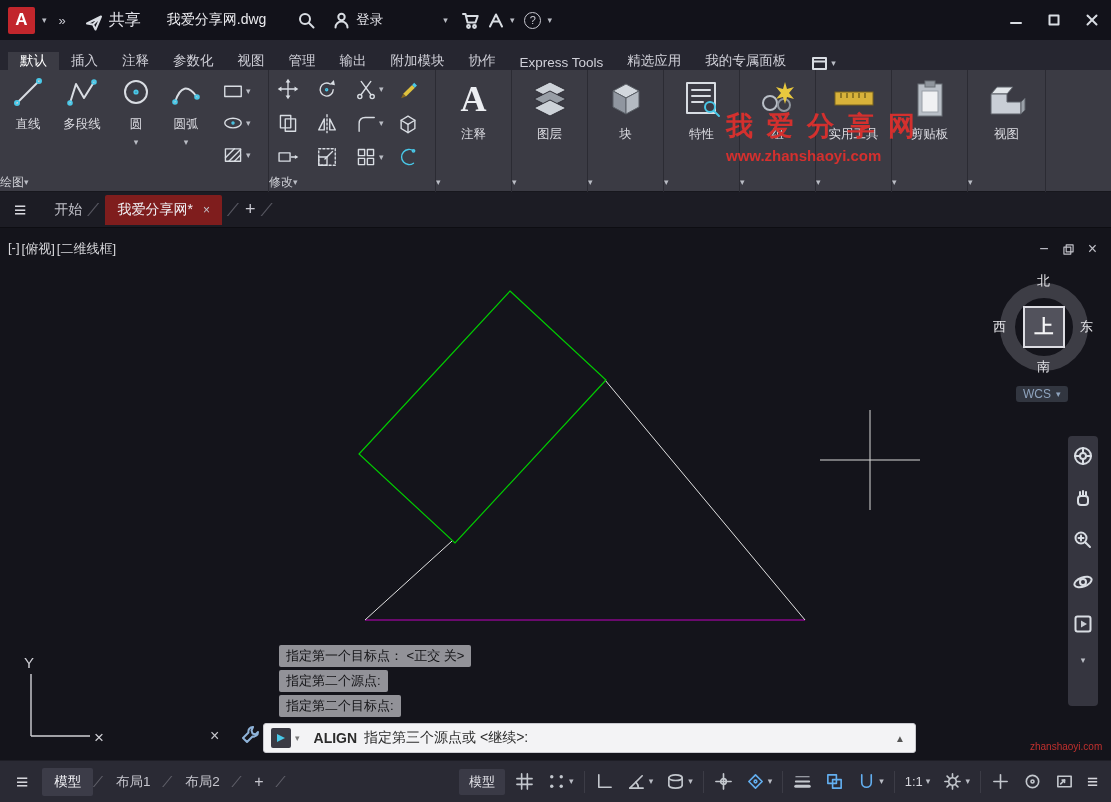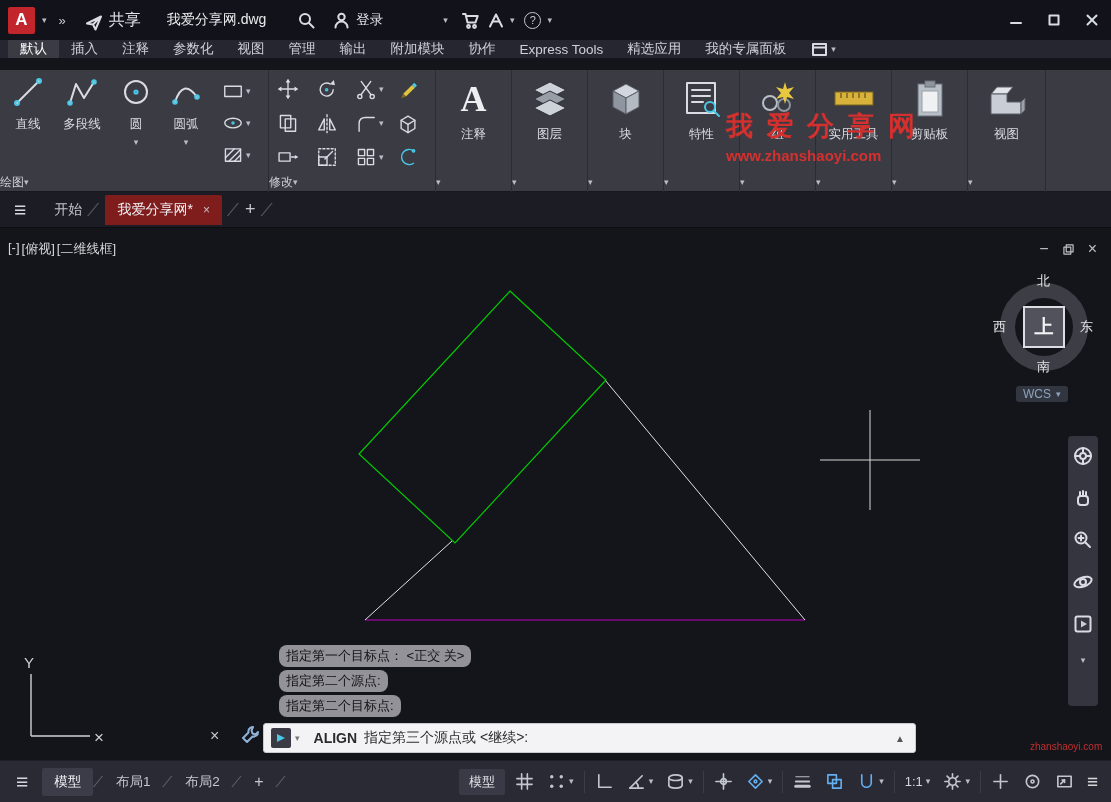--- a/index.html
+++ b/index.html
@@ -15,21 +15,21 @@
   .dbl{color:#c9c9d1;font-size:13px;margin-left:12px;letter-spacing:-2px}
   .share{display:flex;align-items:flex-end;gap:7px;margin-left:22px;font-size:16px;color:#e2e2e8}
   .fname{margin-left:26px;font-size:14px;color:#ececf0}
   .searchwrap{display:flex;align-items:center;margin-left:32px;gap:8px}
   .searchwrap input{width:212px;height:23px;background:#3a3a44;border:1px solid #5a5a64;color:#c4c4cc;font-style:italic;font-size:12px;padding:0 8px;outline:none;font-family:inherit}
   .tbgrp{display:flex;align-items:center;gap:6px;margin-left:18px;font-size:13.5px;color:#e0e0e6}
   .helpcircle{width:17px;height:17px;border:1.6px solid #c9c9d1;border-radius:50%;display:flex;align-items:center;justify-content:center;font-size:11px;color:#c9c9d1}
   .winbtns{margin-left:auto;display:flex}
   .winbtn{width:38px;height:40px;display:flex;align-items:center;justify-content:center}
   
-  .ribbontabs{position:absolute;left:0;top:40px;width:1111px;height:18px;background:#262630;display:flex;align-items:center;padding-left:8px;z-index:20}
+  .ribbontabs{position:absolute;left:0;top:40px;width:1111px;height:30px;background:#262630;display:flex;align-items:flex-end;padding-left:8px;z-index:20}
   .rtab{padding:0 12px;display:flex;align-items:center;font-size:13.5px;color:#d0d0d8;white-space:nowrap}
   .rtab.active{background:#3b3b44;color:#fff}
   .ribcollapse{margin-left:14px;display:flex;align-items:center;gap:4px}
   
   .ribbon{position:absolute;left:0;top:70px;width:1111px;height:122px;background:#3b3b44;border-bottom:1px solid #17171d;z-index:10}
   .panel{position:absolute;top:0;height:122px;border-right:1px solid #2b2b33}
   .pfoot{position:absolute;bottom:2px;left:0;right:0;height:16px;display:flex;align-items:center;color:#cfd0d6;font-size:12px}
   .bigpanel{display:flex;flex-direction:column;align-items:center}
   .bigpanel .bicon{margin-top:6px;height:46px;display:flex;align-items:center;justify-content:center}
   .bigpanel .blab{margin-top:4px;font-size:12.5px;color:#dcdce2}
@@ -58,21 +58,21 @@
   .vclab{position:absolute;color:#e4e4e8;font-size:13px;z-index:3}
   .wcschip{position:absolute;left:1016px;top:386px;padding:1px 7px;background:rgba(95,105,120,.4);border-radius:3px;color:#8fa3bd;font-size:12px;display:flex;gap:5px;align-items:center;z-index:3}
   
   .navbar{position:absolute;left:1068px;top:436px;width:30px;height:270px;background:rgba(58,58,68,.88);border-radius:4px;display:flex;flex-direction:column;align-items:center;padding-top:10px;gap:22px;z-index:3}
   
   .wm{position:absolute;left:726px;top:108px;z-index:40;color:#d4302e;pointer-events:none}
   .wm .l1{font-size:27px;font-weight:bold;letter-spacing:3px;white-space:nowrap}
   .wm .l2{font-size:15px;font-weight:bold;margin-top:3px}
   .wmcorner{position:absolute;left:1030px;top:741px;font-size:10px;color:#c0302e;z-index:4;white-space:nowrap}
   
-  .chip{position:absolute;left:279px;background:#929298;color:#131316;font-size:13px;padding:2px 7px;border-radius:8px;z-index:5;white-space:nowrap}
+  .chip{position:absolute;left:279px;background:#929298;color:#131316;font-size:13px;padding:2px 7px;border-radius:2px;z-index:5;white-space:nowrap}
   .cmdclose{position:absolute;left:210px;top:727px;color:#c6c6cc;font-size:16px;z-index:5}
   .cmdwrench{position:absolute;left:240px;top:725px;z-index:5}
   .cmdbar{position:absolute;left:263px;top:723px;width:653px;height:30px;background:#f3f3f5;border:1px solid #c9c9cf;border-radius:3px;display:flex;align-items:center;z-index:5;color:#2b2b2b;font-size:14px}
   .cmdbadge{width:20px;height:20px;background:#3a3a44;border-radius:2px;margin-left:7px;display:flex;align-items:center;justify-content:center}
   .cmdname{font-weight:bold;margin-left:14px}
   .cmdprompt{margin-left:7px}
   .cmdup{margin-left:auto;margin-right:10px;font-size:10px;color:#555}
   
   .ucs{position:absolute;left:6px;top:418px;z-index:2}
   

